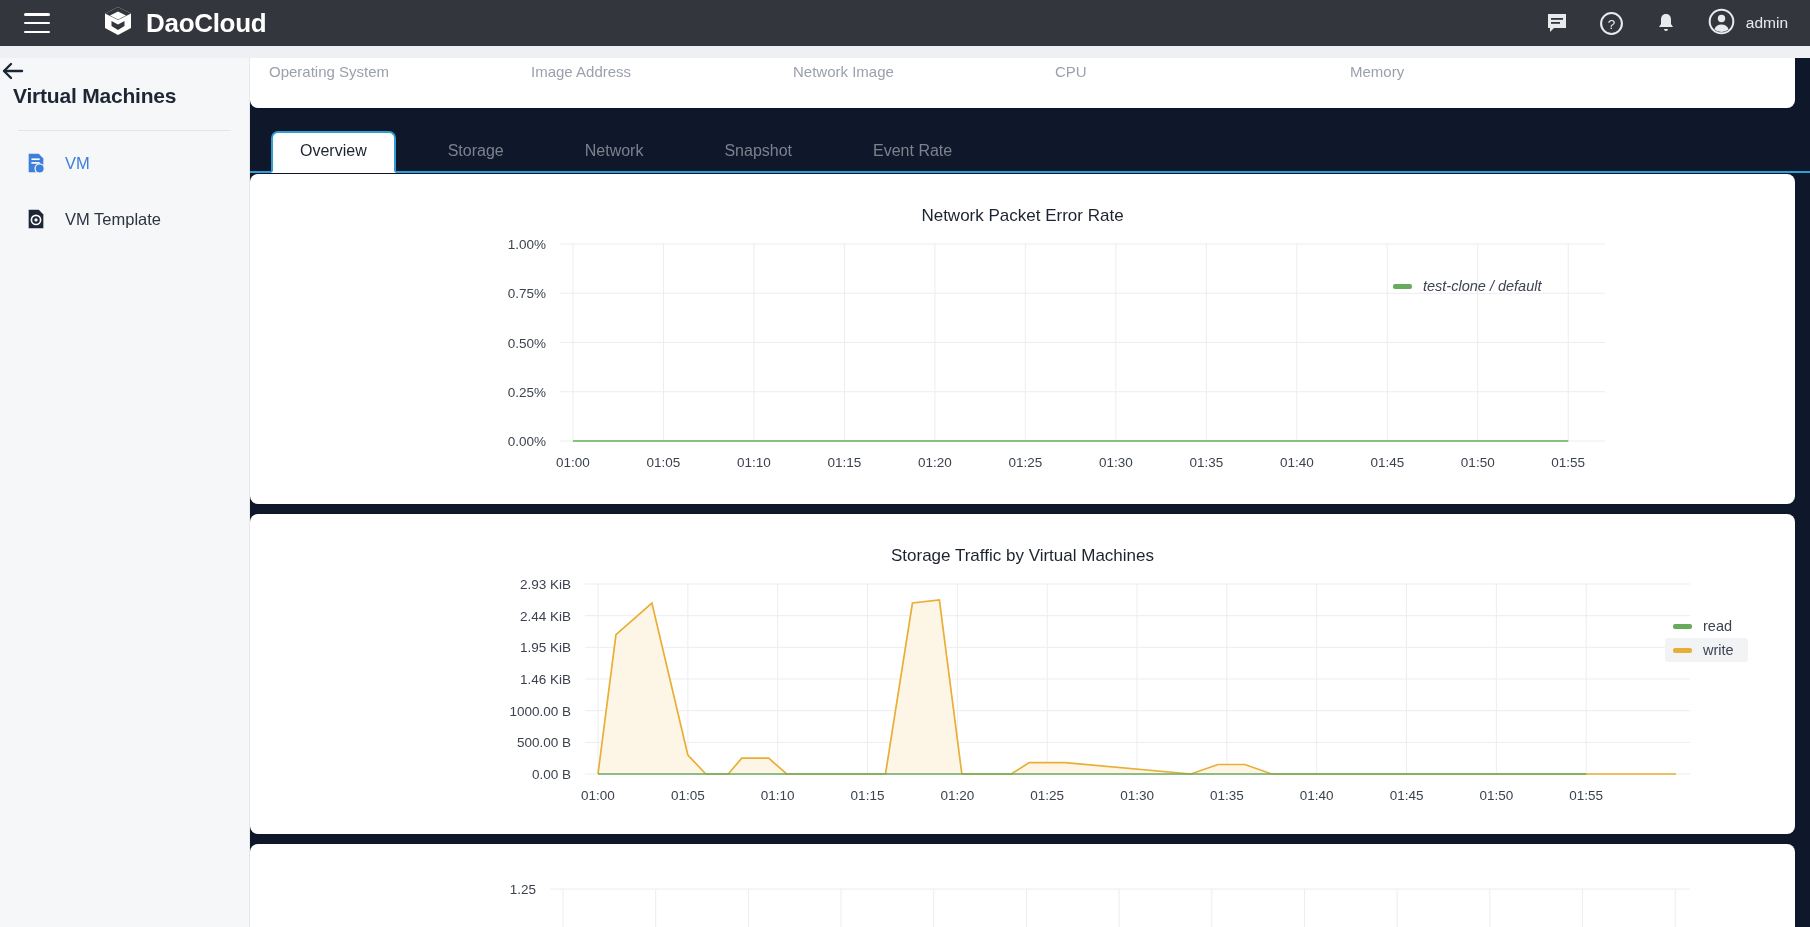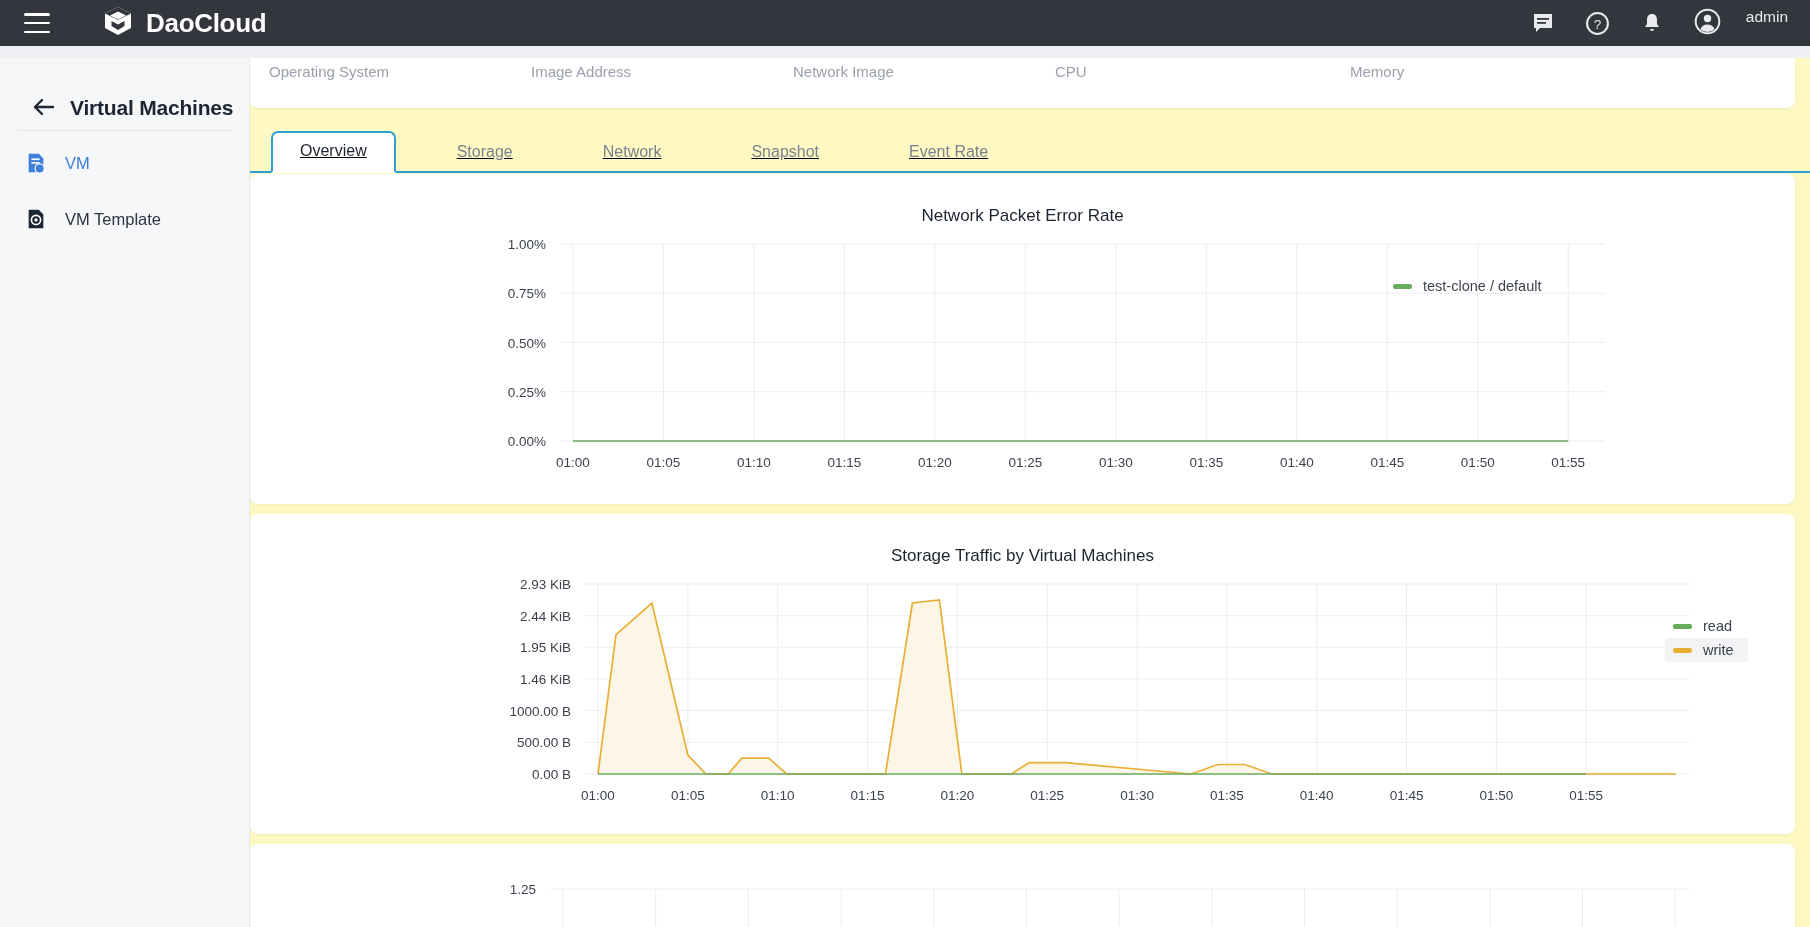--- a/index.html
+++ b/index.html
@@ -31,33 +31,33 @@
   #brand-text {
     color: #ffffff; font-size: 26px; font-weight: bold;
     letter-spacing: -0.3px; margin-left: 11px;
   }
 
   #topbar-right {
     margin-left: auto; margin-right: 22px;
     display: flex; align-items: center; gap: 30px;
   }
   .topicon { cursor: pointer; display: flex; align-items: center; }
-  #user-area { display: flex; align-items: flex-start; gap: 25px; cursor: pointer; }
+  #user-area { display: flex; align-items: center; gap: 11px; cursor: pointer; }
   #user-name { color: #e8eaed; font-size: 15.5px; }
 
   
   #sidebar {
     position: absolute; top: 58px; left: 0;
     width: 250px; height: 869px;
     background: #f6f7f9;
     border-right: 1px solid #e6e8ec;
   }
   #sidebar-header {
-    display: flex; align-items: flex-end;
-    height: 62px; padding-left: 31px; cursor: pointer;
+    display: flex; align-items: flex-start;
+    height: 62px; padding-left: 0; cursor: pointer; flex-direction: column;
   }
   #back-arrow { width: 26px; height: 26px; display: flex; align-items: center; justify-content: center; }
   #sidebar-title {
     margin-left: 13px; font-size: 21px; font-weight: bold;
     color: #1c2634; letter-spacing: -0.2px;
   }
   #sidebar-divider {
     margin: 10px 18px 0 18px; height: 1px; background: #e2e5ea;
   }
   .nav-item {
@@ -67,21 +67,21 @@
   }
   .nav-item .nav-ico { width: 24px; height: 24px; display:flex; align-items:center; justify-content:center; }
   .nav-item .nav-label { margin-left: 17px; font-size: 16.5px; }
   .nav-item.active .nav-label { color: #3d7fdb; }
   .nav-item.idle .nav-label { color: #2c3442; }
 
   
   #main {
     position: absolute; top: 58px; left: 250px;
     width: 1560px; height: 869px;
-    background: #fef9c3;
+    background: #0f172a;
     overflow: hidden;
   }
 
   
   #info-card {
     position: absolute; top: 0px; left: 0px;
     width: 1545px; height: 50px;
     background: #ffffff;
     border-radius: 0 0 8px 8px;
     box-shadow: 0 1px 3px rgba(20,30,50,0.07);
@@ -91,24 +91,23 @@
     padding-left: 19px; padding-top: 5px;
   }
   .info-col { font-size: 15px; color: #9aa1ac; }
 
   
   #tabs-wrap {
     position: absolute; top: 71px; left: 0px;
     width: 1560px; height: 45px;
   }
   #tabs {
-    display: flex; align-items: center; height: 44px;
-    padding-left: 21px; gap: 17px;
+    display: flex; align-items: flex-start; height: 44px;
+    padding-left: 21px; gap: 8px;
     border-bottom: 2px solid #2e9fd6;
-    text-decoration: underline;
   }
   .tab {
     font-size: 16px; color: #7b828d;
     padding: 11px 29px 11px 44px;
     cursor: pointer; white-space: nowrap;
     position: relative; top: 2px;
   }
   .tab.active {
     background: #ffffff;
     color: #1c2430;
@@ -293,21 +292,21 @@
           <line x1="1046.8095238095239" y1="18" x2="1046.8095238095239" y2="215" stroke="#ededef" stroke-width="1"></line>
           <text x="1046.8095238095239" y="241" text-anchor="middle" font-size="13.5" fill="#3c434e" font-family="Liberation Sans, sans-serif">01:40</text>
           <line x1="1137.2857142857142" y1="18" x2="1137.2857142857142" y2="215" stroke="#ededef" stroke-width="1"></line>
           <text x="1137.2857142857142" y="241" text-anchor="middle" font-size="13.5" fill="#3c434e" font-family="Liberation Sans, sans-serif">01:45</text>
           <line x1="1227.7619047619046" y1="18" x2="1227.7619047619046" y2="215" stroke="#ededef" stroke-width="1"></line>
           <text x="1227.7619047619046" y="241" text-anchor="middle" font-size="13.5" fill="#3c434e" font-family="Liberation Sans, sans-serif">01:50</text>
           <line x1="1318.2380952380952" y1="18" x2="1318.2380952380952" y2="215" stroke="#ededef" stroke-width="1"></line>
           <text x="1318.2380952380952" y="241" text-anchor="middle" font-size="13.5" fill="#3c434e" font-family="Liberation Sans, sans-serif">01:55</text>
           <polyline points="323,215 413.4761904761905,215 503.95238095238096,215 594.4285714285713,215 684.9047619047619,215 775.3809523809523,215 865.8571428571428,215 956.3333333333334,215 1046.8095238095239,215 1137.2857142857142,215 1227.7619047619046,215 1318.2380952380952,215" fill="none" stroke="#67ab5c" stroke-width="1.6"></polyline>
         </svg>
-      <div class="legend" style="top:48px; left:1135px;">
+      <div class="legend" style="top:48px; left:1135px;font-style:italic;">
         <div class="legend-row">
           <span class="legend-swatch" style="background:#67ab5c"></span>
           <span>test-clone / default</span>
         </div>
       </div>
     </div>
   </div>
 
   <div class="chart-card" id="card-2">
     <div class="chart-title">Storage Traffic by Virtual Machines</div>

